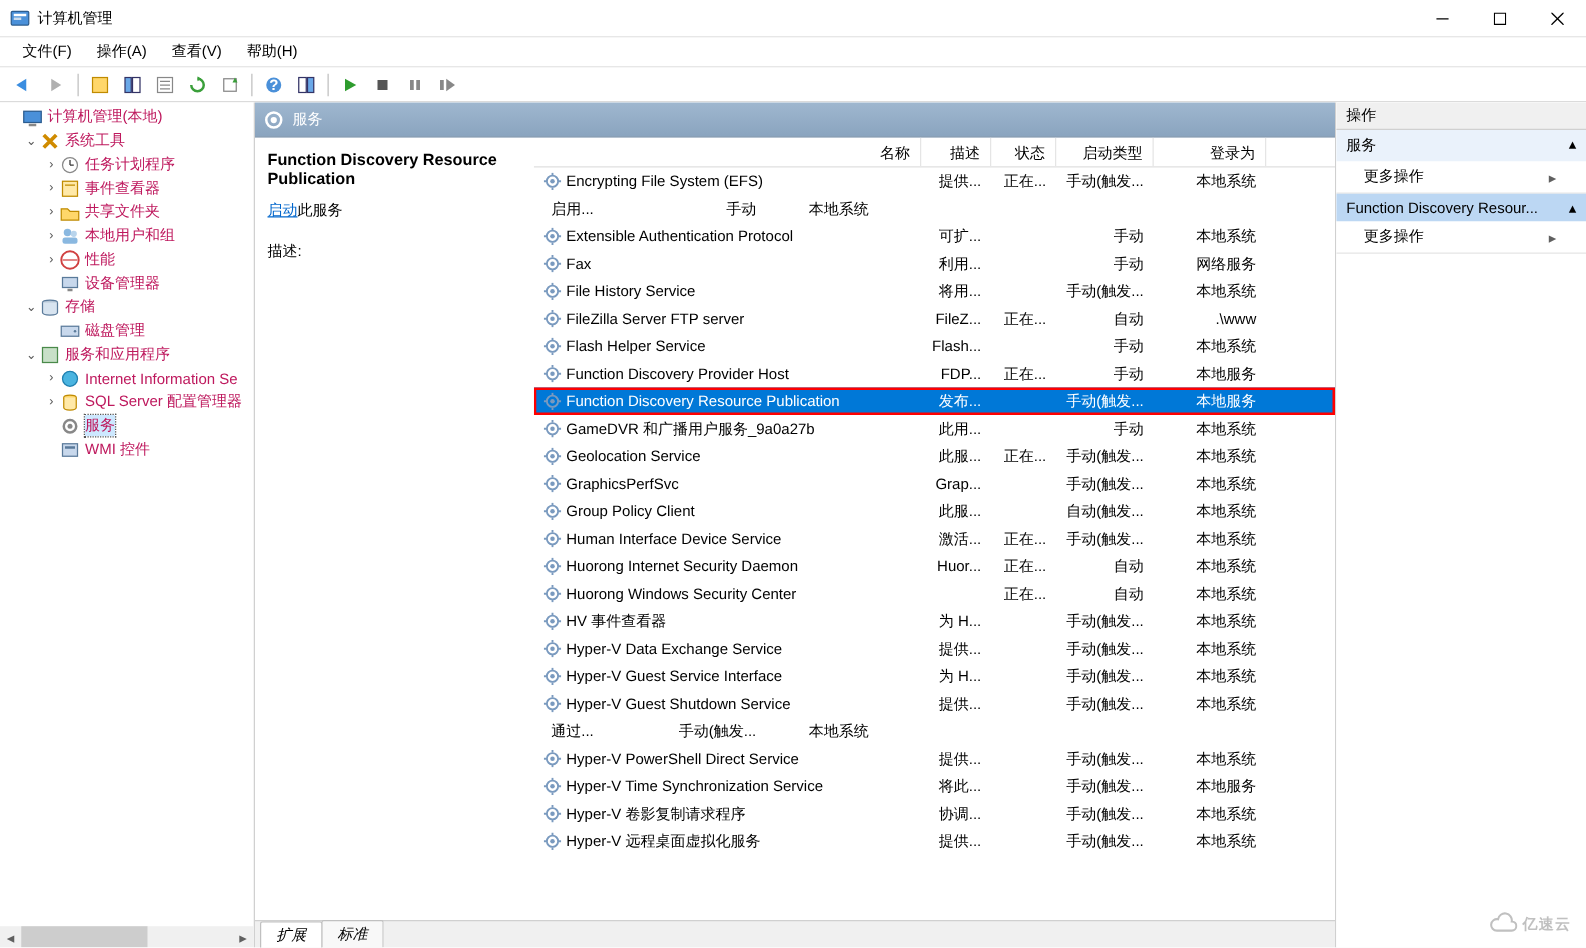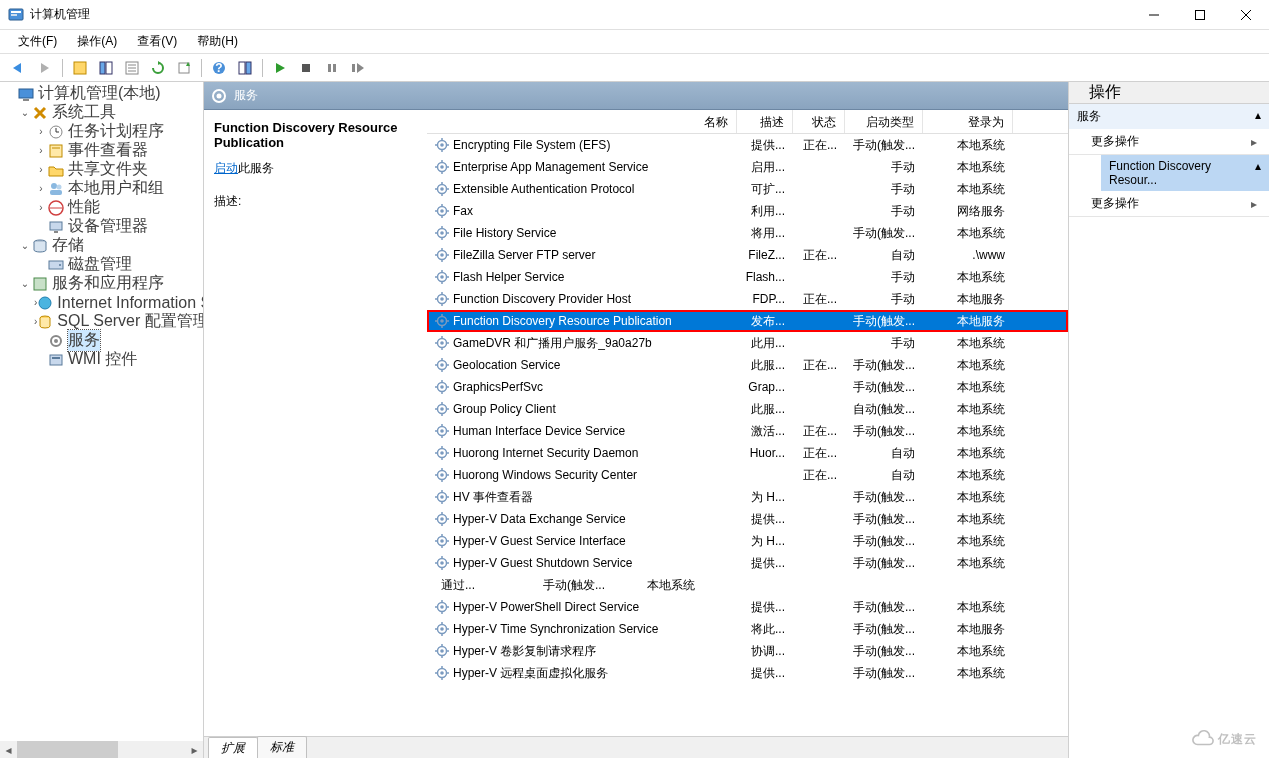--- a/index.html
+++ b/index.html
@@ -18,21 +18,21 @@
   .toolbar { height: 28px; background: #fff; display: flex; align-items: center; padding: 2px 6px; gap: 0px; border-bottom: 1px solid #d0d0d0; }
   .toolbar .tb-btn { width: 24px; height: 22px; display: flex; align-items: center; justify-content: center; cursor: pointer; border: 1px solid transparent; margin: 0 1px;}
   .toolbar .tb-sep { width: 1px; height: 18px; background: #c0c0c0; margin: 0 4px; }
 
   .body-area { display: flex; height: calc(100% - 82px); background: #fff; }
 
   .tree-pane { width: 204px; border-right: 1px solid #d0d0d0; overflow: auto; padding: 2px 0; background: #fff; position: relative; }
   .tree-node { display: flex; align-items: center; height: 19px; white-space: nowrap; cursor: pointer; padding-right: 4px; }
   .tree-node .expander { width: 14px; text-align: center; color: #555; font-size: 10px; }
   .tree-node .t-icon { width: 16px; height: 16px; margin-right: 4px; display: inline-flex; align-items: center; justify-content: center; }
-  .tree-node .t-label { font-size: 16px; color: #404040; }
+  .tree-node .t-label { font-size: 12px; color: #be185d; }
   .tree-node.selected .t-label { background: #cde8ff; outline: 1px dotted #555; }
   .indent-0 { padding-left: 4px; } .indent-1 { padding-left: 18px; } .indent-2 { padding-left: 34px; }
   .tree-scrollbar-bottom { position: absolute; bottom: 0; left: 0; right: 0; height: 17px; background: #f0f0f0; display:flex; }
   .tree-scrollbar-bottom .thumb { background: #cdcdcd; height: 100%; }
   .tree-scrollbar-bottom .arrow { width: 17px; display:flex; align-items:center; justify-content:center; color:#606060;}
 
   .center-pane { flex: 1; display: flex; flex-direction: column; border-right: 1px solid #d0d0d0; background:#fff; }
   .center-header { height: 28px; background: linear-gradient(#9fb7cf,#8aa4bf); color: #fff; display: flex; align-items: center; padding: 0 6px; border-bottom: 1px solid #6c86a2; }
   .center-header .hdr-icon { width: 18px; height: 18px; margin-right: 6px; }
   .center-body { flex: 1; display: flex; overflow: hidden; }
@@ -57,25 +57,25 @@
   .c-desc  { width: 56px; }
   .c-state { width: 52px; }
   .c-start { width: 78px; }
   .c-logon { width: 90px; }
 
   .tabs-bar { height: 22px; display: flex; align-items: flex-end; padding-left: 4px; border-top: 1px solid #d0d0d0; background: #f0f0f0; }
   .tabs-bar .tab { padding: 2px 12px; font-style: italic; font-size: 12px; border: 1px solid #c0c0c0; border-bottom: none; margin-right: -1px; background: #f8f8f8; cursor: pointer; border-radius: 2px 2px 0 0; }
   .tabs-bar .tab.active { background: #fff; position: relative; top: 1px; }
 
   .action-pane { width: 200px; background: #fff; overflow: hidden; }
-  .action-header { height: 22px; background: #f0f0f0; border-bottom: 1px solid #d0d0d0; display: flex; align-items: center; padding: 0 20px; font-size: 16px; }
+  .action-header { height: 22px; background: #f0f0f0; border-bottom: 1px solid #d0d0d0; display: flex; align-items: center; padding: 0 8px; font-size: 12px; }
   .action-section { border-bottom: 1px solid #e5e5e5; }
   .action-sec-hdr { background: #eaf2fb; padding: 4px 8px; font-size: 12px; display: flex; justify-content: space-between; cursor: pointer; }
-  .action-sec-hdr.sel { background: #bcd7f3; margin-left: 32px; }
-  .action-item { padding: 4px 12px 4px 22px; font-size: 12px; cursor: pointer; display: flex; align-items: center; justify-content: space-between; }
+  .action-sec-hdr.sel { background: #bcd7f3; }
+  .action-item { padding: 4px 24px 4px 22px; font-size: 12px; cursor: pointer; display: flex; align-items: center; justify-content: space-between; }
   .action-item .chevron { color: #606060; }
 
   .watermark { position: absolute; right: 12px; bottom: 8px; font-size: 18px; color: #c0c0c0; font-weight: bold; letter-spacing: 1px; display:flex; align-items:center; gap:4px;}
   .watermark .wm-icon { width:22px; height:22px; }
 
   
   .list-body::-webkit-scrollbar { width: 17px; }
   .list-body::-webkit-scrollbar-track { background: #f0f0f0; }
   .list-body::-webkit-scrollbar-thumb { background: #cdcdcd; }
 
@@ -406,35 +406,20 @@
                     </svg>
                   </span>
                   <span>Encrypting File System (EFS)</span>
                 </div>
                 <div class="cell c-desc">提供...</div>
                 <div class="cell c-state">正在...</div>
                 <div class="cell c-start">手动(触发...</div>
                 <div class="cell c-logon">本地系统</div>
               </div>
               <div class="list-row">
-                <div class="cell c-name name-cell">
-                  <span class="svc-icon">
-                    <svg width="14" height="14">
-                      <circle cx="7" cy="7" r="4.5" fill="none" stroke="#7a9abf" stroke-width="1.5"></circle>
-                      <circle cx="7" cy="7" r="1.8" fill="#7a9abf"></circle>
-                      <g stroke="#7a9abf" stroke-width="1.5">
-                        <line x1="7" y1="0" x2="7" y2="2"></line>
-                        <line x1="7" y1="12" x2="7" y2="14"></line>
-                        <line x1="0" y1="7" x2="2" y2="7"></line>
-                        <line x1="12" y1="7" x2="14" y2="7"></line>
-                      </g>
-                    </svg>
-                  </span>
-                  <span>Enterprise App Management Service</span>
-                </div>
                 <div class="cell c-desc">启用...</div>
                 <div class="cell c-state"></div>
                 <div class="cell c-start">手动</div>
                 <div class="cell c-logon">本地系统</div>
               </div>
               <div class="list-row">
                 <div class="cell c-name name-cell">
                   <span class="svc-icon">
                     <svg width="14" height="14">
                       <circle cx="7" cy="7" r="4.5" fill="none" stroke="#7a9abf" stroke-width="1.5"></circle>

